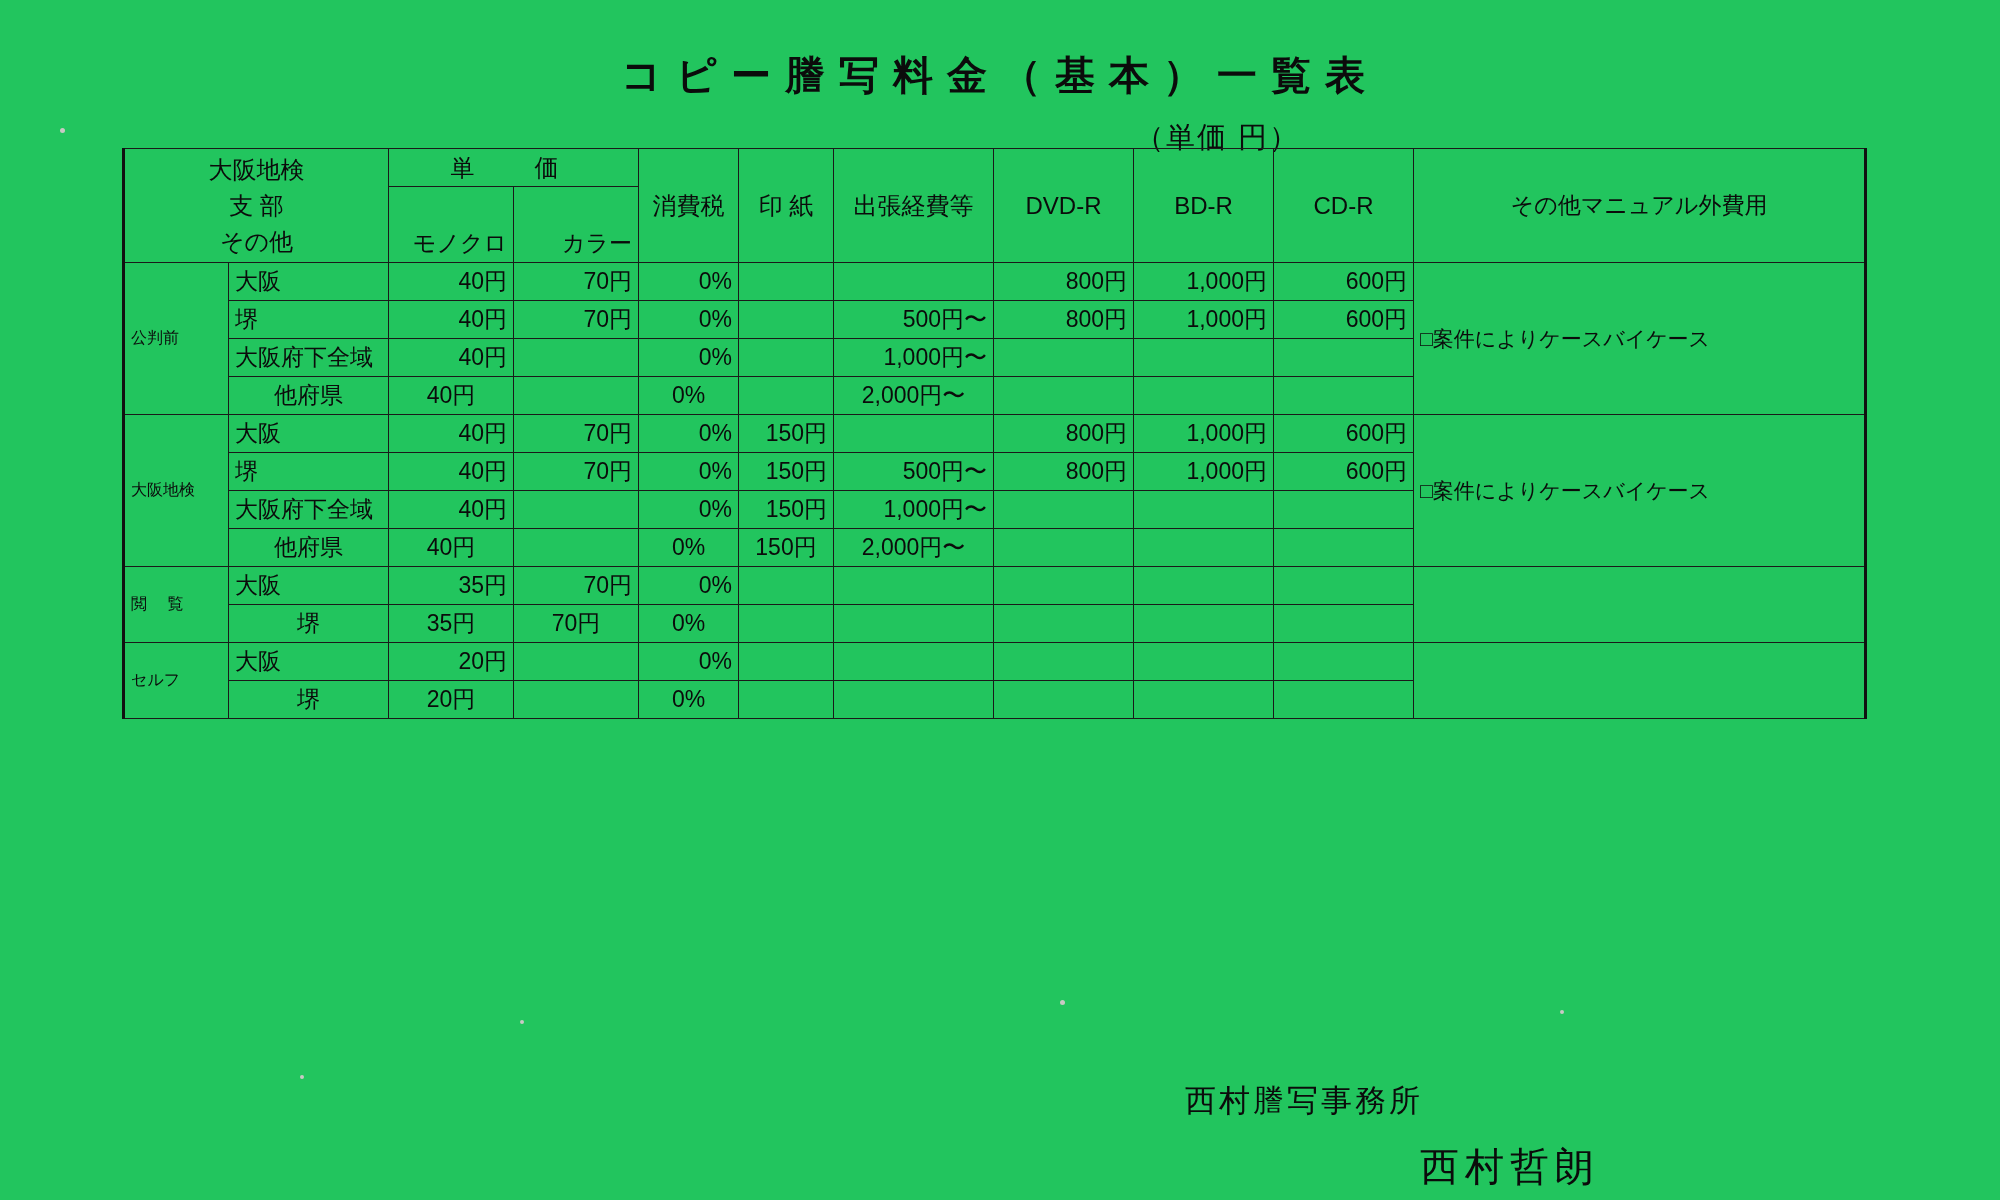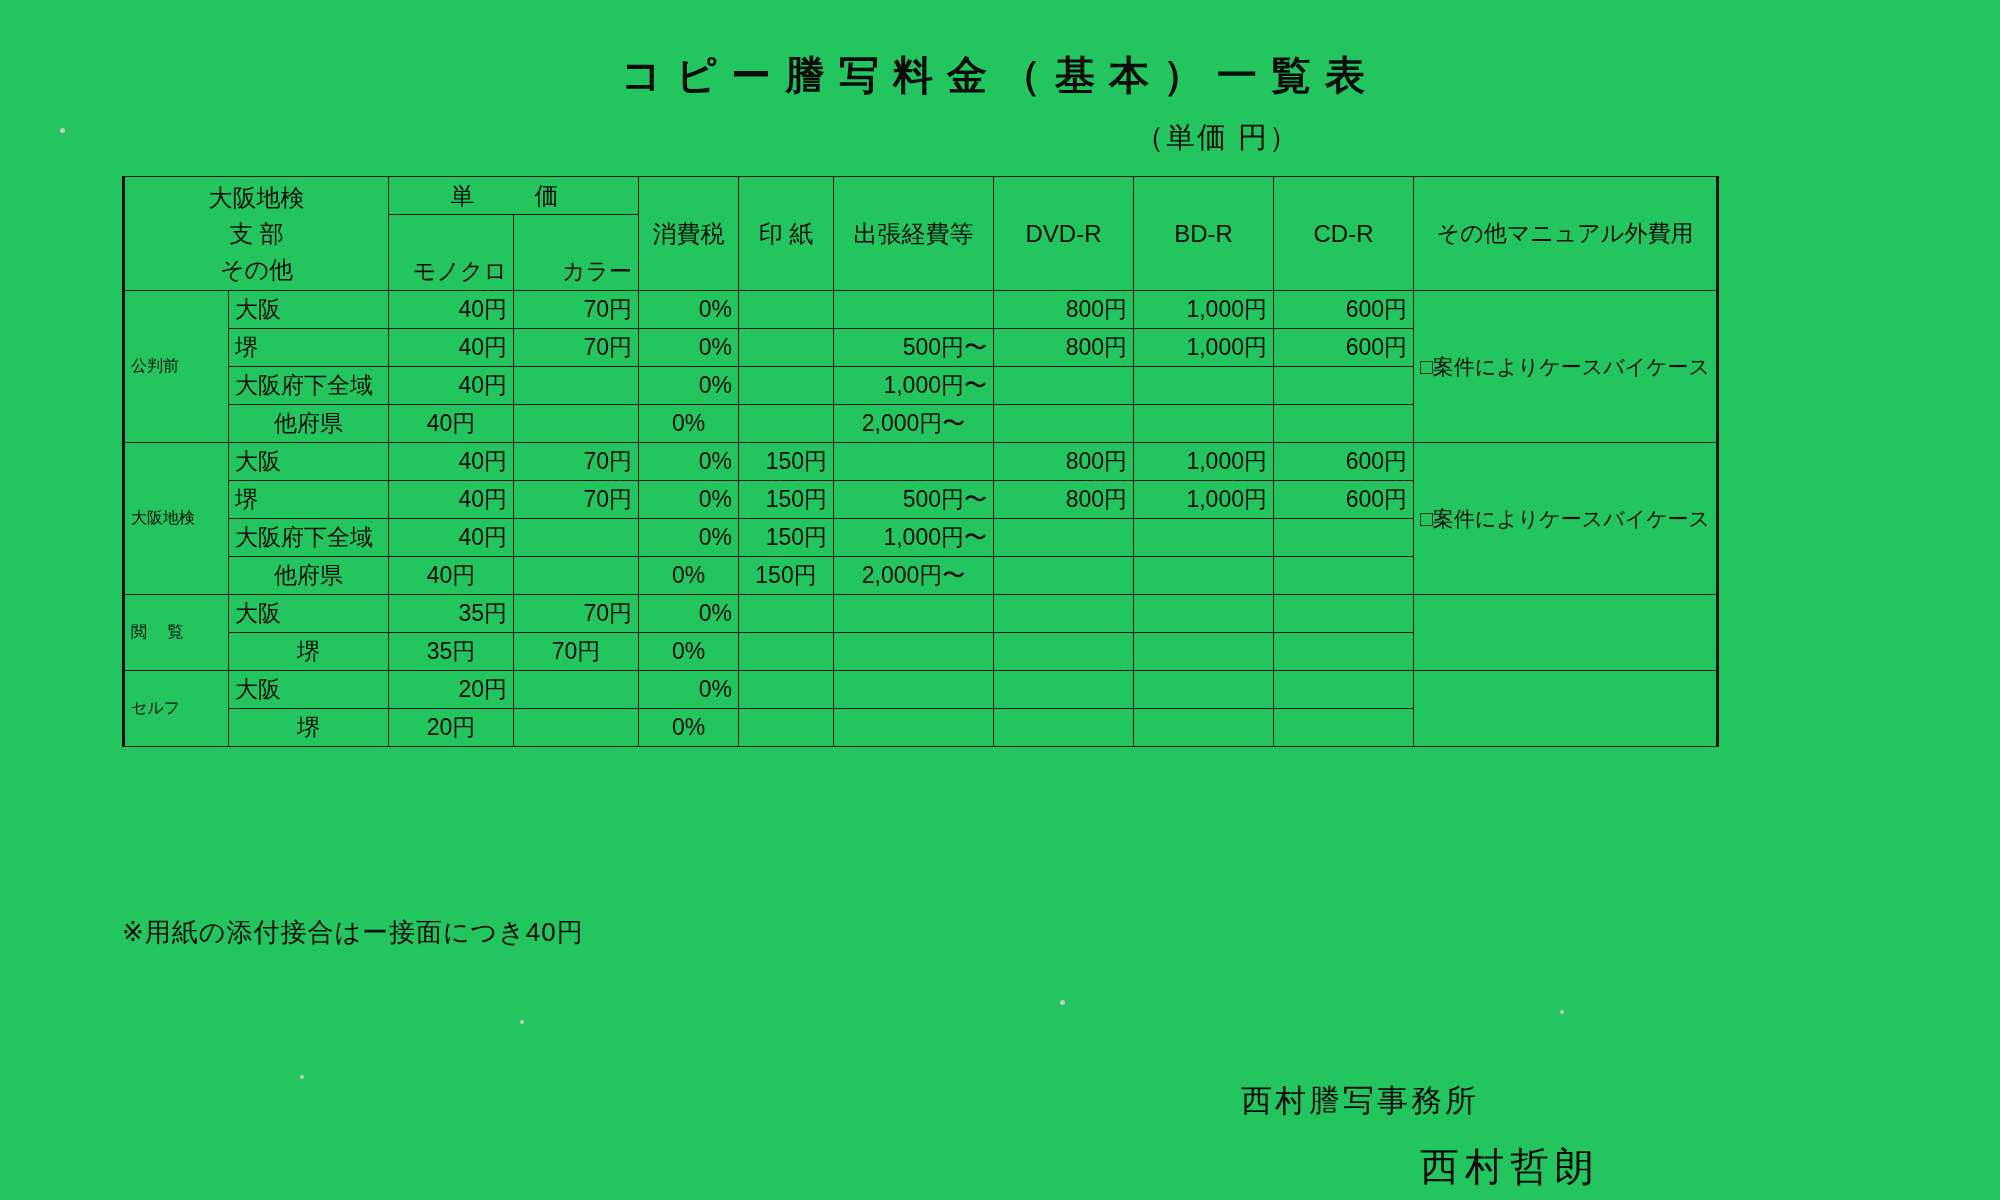--- a/index.html
+++ b/index.html
@@ -43,22 +43,21 @@
     font-size: 29px;
     letter-spacing: 2px;
     color: #0b0b0b;
   }
 
   
   .table-wrap {
     position: absolute;
     top: 148px;
     left: 122px;
-    width: 1597px;
-    margin-top: 28px;
+    width: 1745px;
   }
   table.price {
     border-collapse: collapse;
     width: 100%;
     table-layout: fixed;
     font-size: 22px;
     color: #0b0b0b;
   }
   table.price td, table.price th {
     border: 1.5px solid #1a1a1a;
@@ -127,21 +126,21 @@
     position: absolute;
     top: 915px;
     left: 122px;
     font-size: 26px;
     letter-spacing: 1px;
     color: #0b0b0b;
   }
   .office {
     position: absolute;
     top: 1080px;
-    left: 1241px;
+    left: 1185px;
     font-size: 31px;
     letter-spacing: 3px;
     color: #0b0b0b;
   }
   .person {
     position: absolute;
     top: 1140px;
     left: 1420px;
     font-size: 39px;
     letter-spacing: 6px;
@@ -348,21 +347,20 @@
           <td class="num thick-bottom"></td>
           <td class="range thick-bottom"></td>
           <td class="num thick-bottom"></td>
           <td class="num thick-bottom"></td>
           <td class="num thick-bottom"></td>
         </tr>
       </tbody>
     </table>
   </div>
 
-  <div class="footnote">※用紙の添付接合はー接面につき40円</div>
   <div class="office">西村謄写事務所</div>
   <div class="person">西村哲朗</div>
 
   <div class="speck" style="left:60px;top:128px;width:5px;height:5px;"></div>
   <div class="speck" style="left:1060px;top:1000px;width:5px;height:5px;"></div>
   <div class="speck" style="left:520px;top:1020px;width:4px;height:4px;"></div>
   <div class="speck" style="left:1560px;top:1010px;width:4px;height:4px;"></div>
   <div class="speck" style="left:300px;top:1075px;width:4px;height:4px;"></div>
 </div>
 

